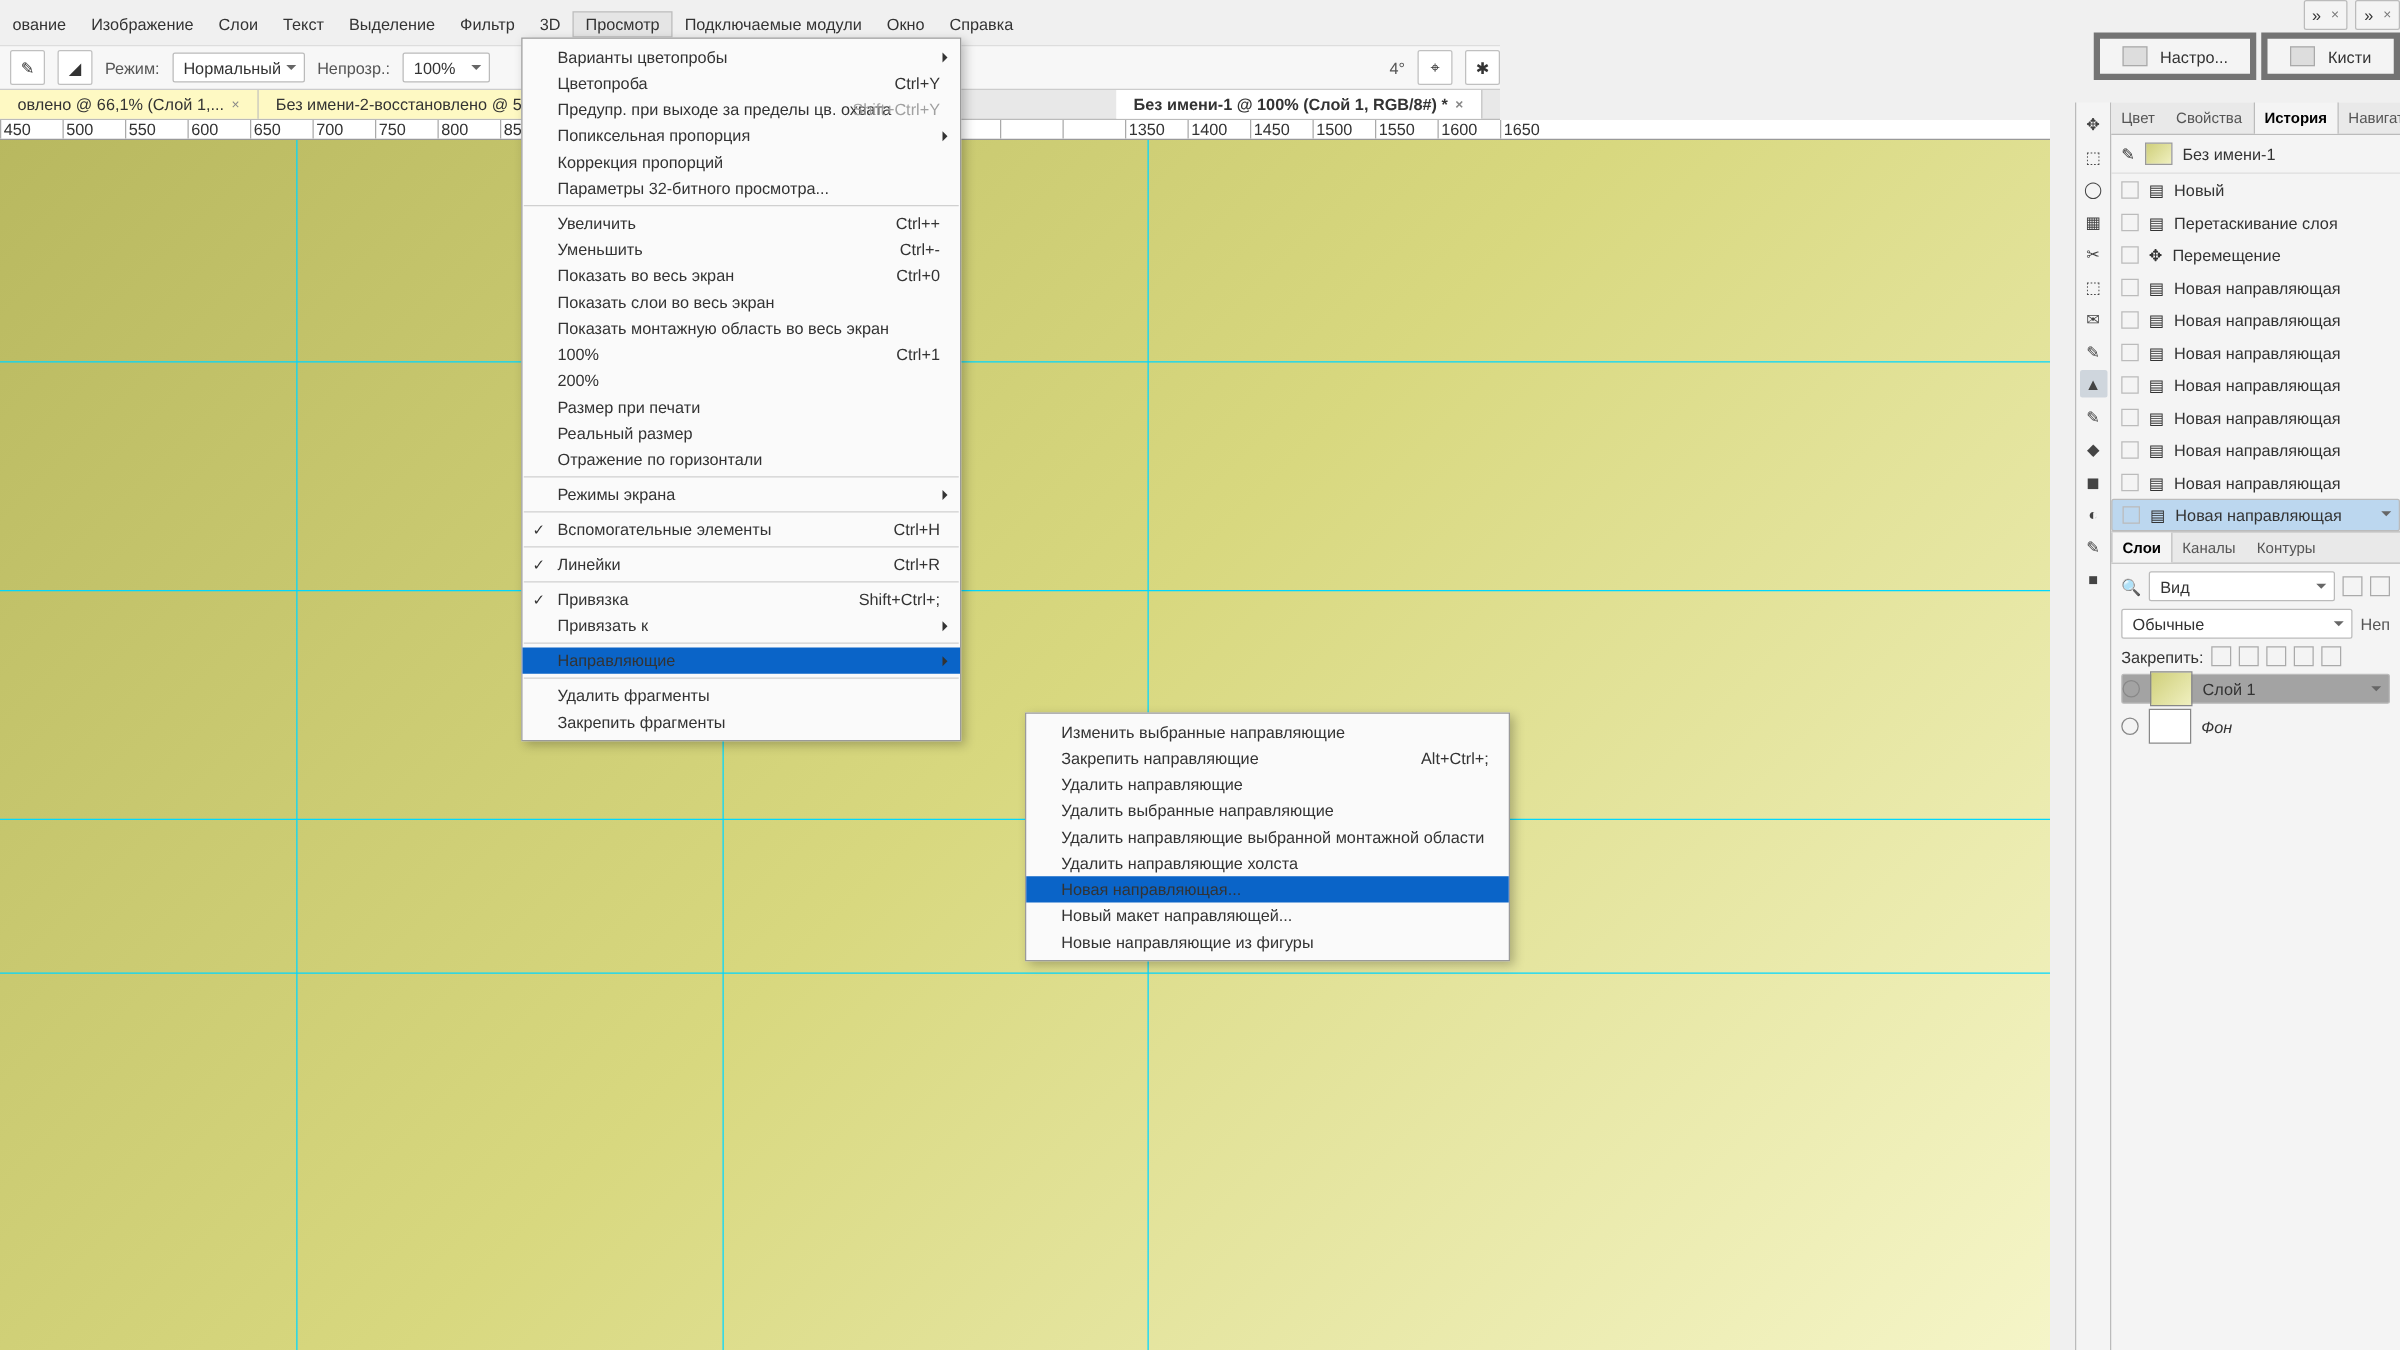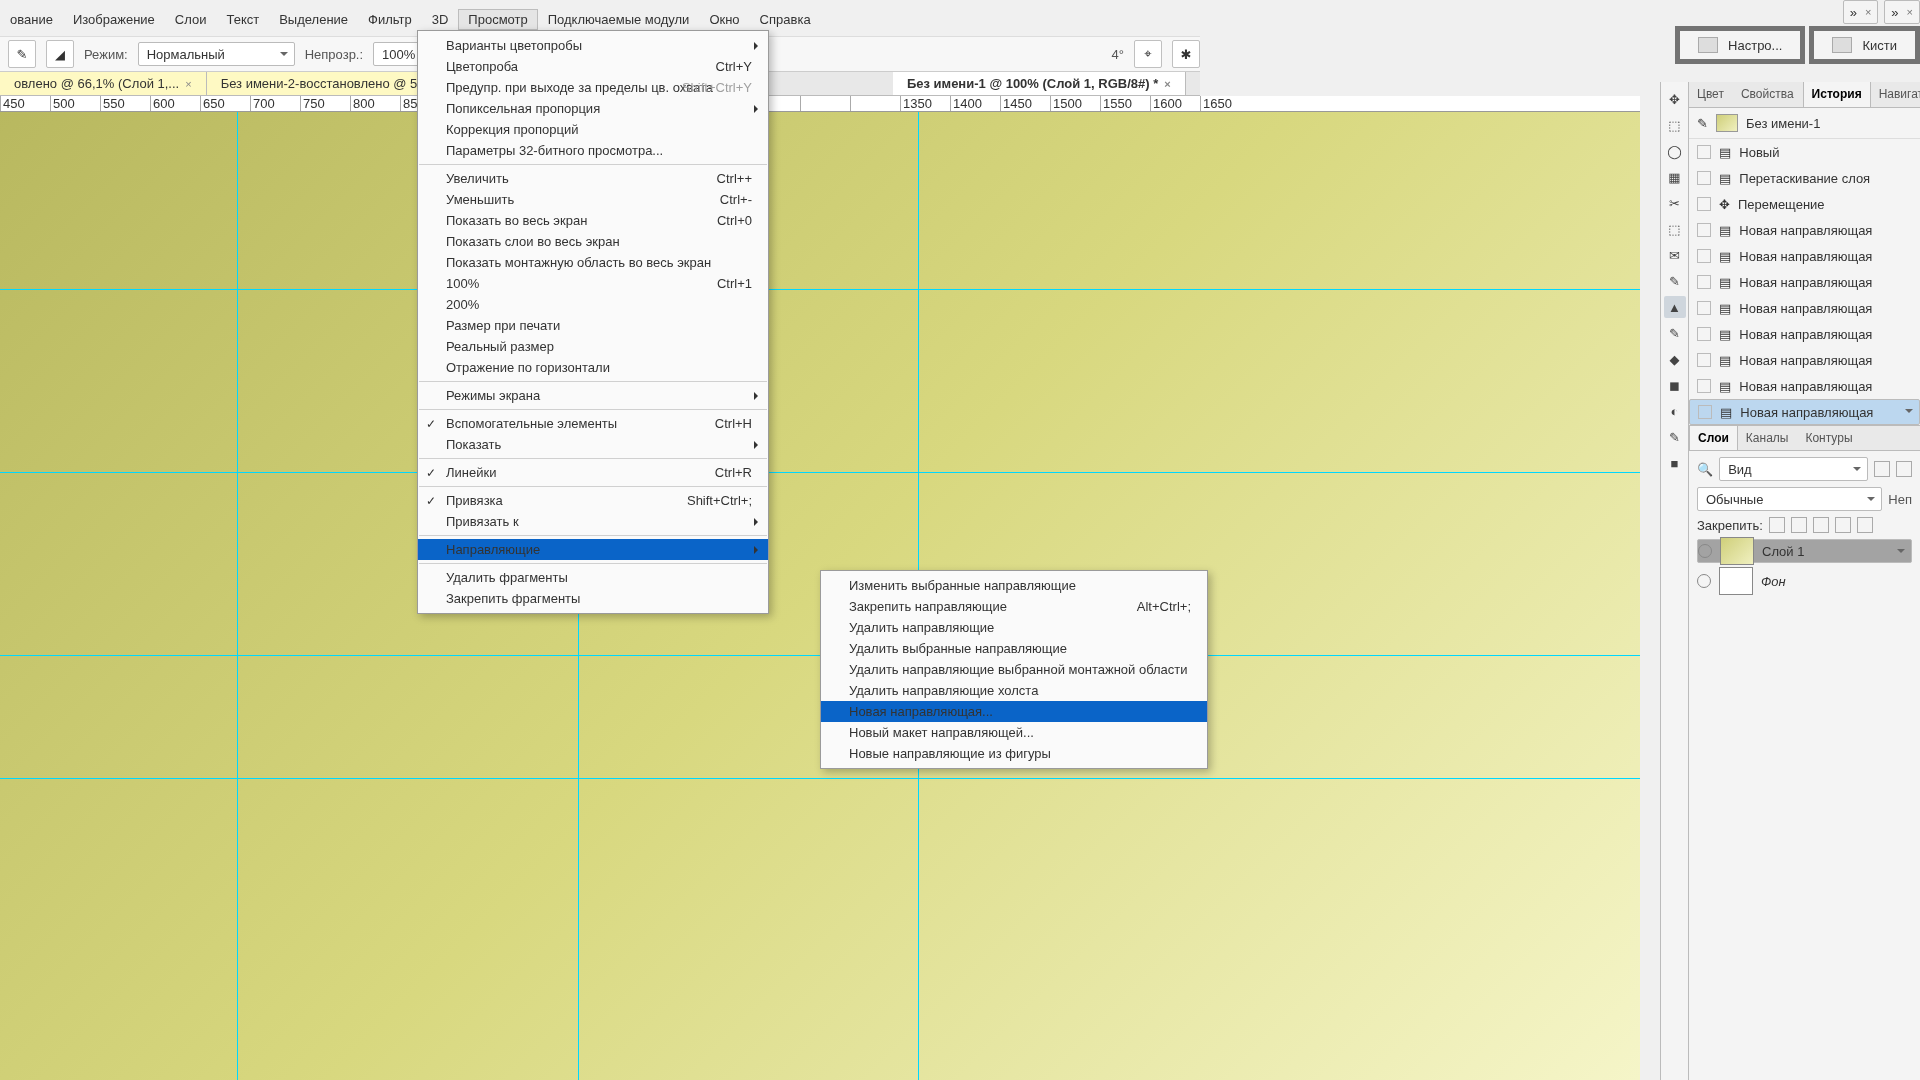--- a/index.html
+++ b/index.html
@@ -94,21 +94,21 @@
     <div class="mi active">Просмотр</div>
     <div class="mi">Подключаемые модули</div>
     <div class="mi">Окно</div>
     <div class="mi">Справка</div>
   </div>
 
 <div class="optbar">
   <div class="ico24">✎</div>
   <div class="ico24">◢</div>
   <span class="lbl">Режим:</span>
-  <div class="sel" style="width:157px">
+  <div class="sel" style="width:106px">
       <span>Нормальный</span>
     </div>
   <span class="lbl">Непрозр.:</span>
   <div class="sel" style="width:70px">
       <span>100%</span>
     </div>
   <div style="flex:1"></div>
   <span class="lbl">4°</span>
   <div class="ico24">⌖</div>
   <div class="ico24">✱</div>
@@ -378,24 +378,20 @@
     <div class="msep"></div>
     <div class="mrow">
       <span>Режимы экрана</span>
       <span class="ar"></span>
     </div>
     <div class="msep"></div>
     <div class="mrow chk">
       <span>Вспомогательные элементы</span>
       <span class="sc">Ctrl+H</span>
     </div>
-    <div class="mrow">
-      <span>Показать</span>
-      <span class="ar"></span>
-    </div>
     <div class="msep"></div>
     <div class="mrow chk">
       <span>Линейки</span>
       <span class="sc">Ctrl+R</span>
     </div>
     <div class="msep"></div>
     <div class="mrow chk">
       <span>Привязка</span>
       <span class="sc">Shift+Ctrl+;</span>
     </div>

